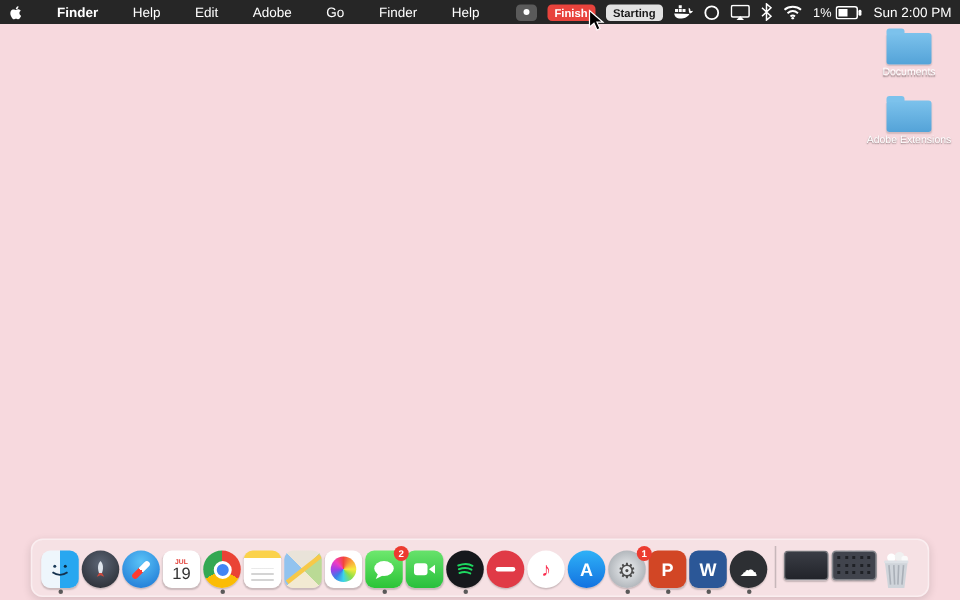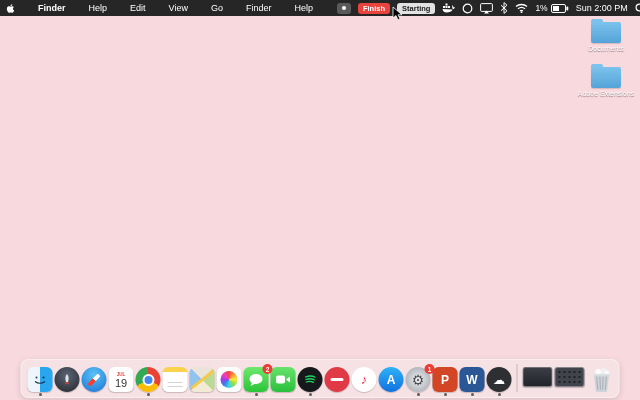--- a/index.html
+++ b/index.html
@@ -31,21 +31,21 @@
   .desk-folder { width:60px; display:flex; flex-direction:column; align-items:center; cursor:default; }
   .folder-shape { width:30px; height:21px; background:linear-gradient(#7cc2ec,#54a3d8); border-radius:2px; position:relative; box-shadow:0 1px 1px rgba(0,0,0,.15); }
   .folder-shape::before { content:''; position:absolute; top:-3px; left:0; width:12px; height:4px; background:#7cc2ec; border-radius:2px 2px 0 0; }
   .folder-label { margin-top:2px; font-size:7px; line-height:1.15; color:#fff; text-align:center; text-shadow:0 1px 1px rgba(0,0,0,.45); max-width:58px; }
 
   
   .dock { position:absolute; bottom:2px; left:50%; transform:translateX(-50%);
     background:rgba(246,231,234,.55); border:1px solid rgba(255,255,255,.45); border-radius:8px;
     padding:4px 6px 5px; display:flex; align-items:flex-end; gap:2px; z-index:5;
     box-shadow:0 2px 6px rgba(0,0,0,.12); }
-  .tile { width:25px; height:25px; position:relative; display:flex; align-items:center; justify-content:flex-end; cursor:default; }
+  .tile { width:25px; height:25px; position:relative; display:flex; align-items:center; justify-content:flex-start; cursor:default; }
   .tile.running::before { content:''; position:absolute; bottom:-4px; left:50%; transform:translateX(-50%);
     width:3px; height:3px; border-radius:50%; background:#5a5a5a; }
   .ic { width:25px; height:25px; border-radius:6px; display:flex; align-items:center; justify-content:center;
     box-shadow:0 1px 1px rgba(0,0,0,.18); overflow:hidden; position:relative; }
   .round { border-radius:50%; }
 
   .ic-finder { background:linear-gradient(90deg,#eef6fc 0 50%,#28a7f0 50% 100%); }
   .ic-launchpad { background:radial-gradient(circle at 50% 35%,#5c6575,#23262c); border-radius:50%; }
   .ic-safari { background:radial-gradient(circle at 50% 30%,#5ac3f7,#1a72d2); }
   .needle { width:15px; height:4px; background:linear-gradient(90deg,#ff3b30 50%,#fff 50%); transform:rotate(-45deg); border-radius:2px; }
@@ -95,21 +95,21 @@
     <span class="mb-item apple">
       <span class="mb-icon">
         <svg width="9" height="11" viewBox="0 0 170 170">
             <path fill="#fff" d="M150.37 130.25c-2.45 5.66-5.35 10.87-8.71 15.66-4.58 6.53-8.33 11.05-11.22 13.56-4.48 4.12-9.28 6.23-14.42 6.35-3.69 0-8.14-1.05-13.32-3.18-5.2-2.12-9.97-3.17-14.34-3.17-4.58 0-9.49 1.05-14.75 3.17-5.26 2.13-9.5 3.24-12.74 3.35-4.93.21-9.84-1.96-14.75-6.52-3.13-2.73-7.04-7.41-11.73-14.04-5.03-7.08-9.17-15.29-12.41-24.65-3.47-10.11-5.21-19.9-5.21-29.38 0-10.86 2.35-20.22 7.04-28.07 3.7-6.3 8.61-11.27 14.76-14.92s12.79-5.51 19.95-5.63c3.91 0 9.05 1.21 15.43 3.59 6.36 2.39 10.45 3.6 12.24 3.6 1.34 0 5.88-1.42 13.57-4.24 7.27-2.62 13.41-3.7 18.44-3.28 13.63 1.1 23.87 6.47 30.68 16.15-12.19 7.39-18.22 17.73-18.1 31 .11 10.34 3.86 18.94 11.23 25.77 3.34 3.17 7.07 5.62 11.22 7.36-.9 2.61-1.85 5.11-2.86 7.51zM119.11 7.24c0 8.1-2.96 15.67-8.86 22.67-7.12 8.32-15.73 13.13-25.07 12.38a25.2 25.2 0 0 1-.19-3.07c0-7.78 3.39-16.1 9.4-22.91 3-3.45 6.82-6.31 11.45-8.6 4.62-2.25 8.99-3.5 13.1-3.71.12 1.08.17 2.17.17 3.24z"></path>
           </svg>
       </span>
     </span>
     <span class="mb-item app-name">Finder</span>
     <span class="mb-item">Help</span>
     <span class="mb-item">Edit</span>
-    <span class="mb-item">View</span>
+    <span class="mb-item">Adobe</span>
     <span class="mb-item">Go</span>
     <span class="mb-item">Finder</span>
     <span class="mb-item">Help</span>
   </div>
 
   <div class="mb-right">
     <span class="pill pill-dark">
       <span class="recdot"></span>
     </span>
     <span class="pill pill-red">Finish</span>

